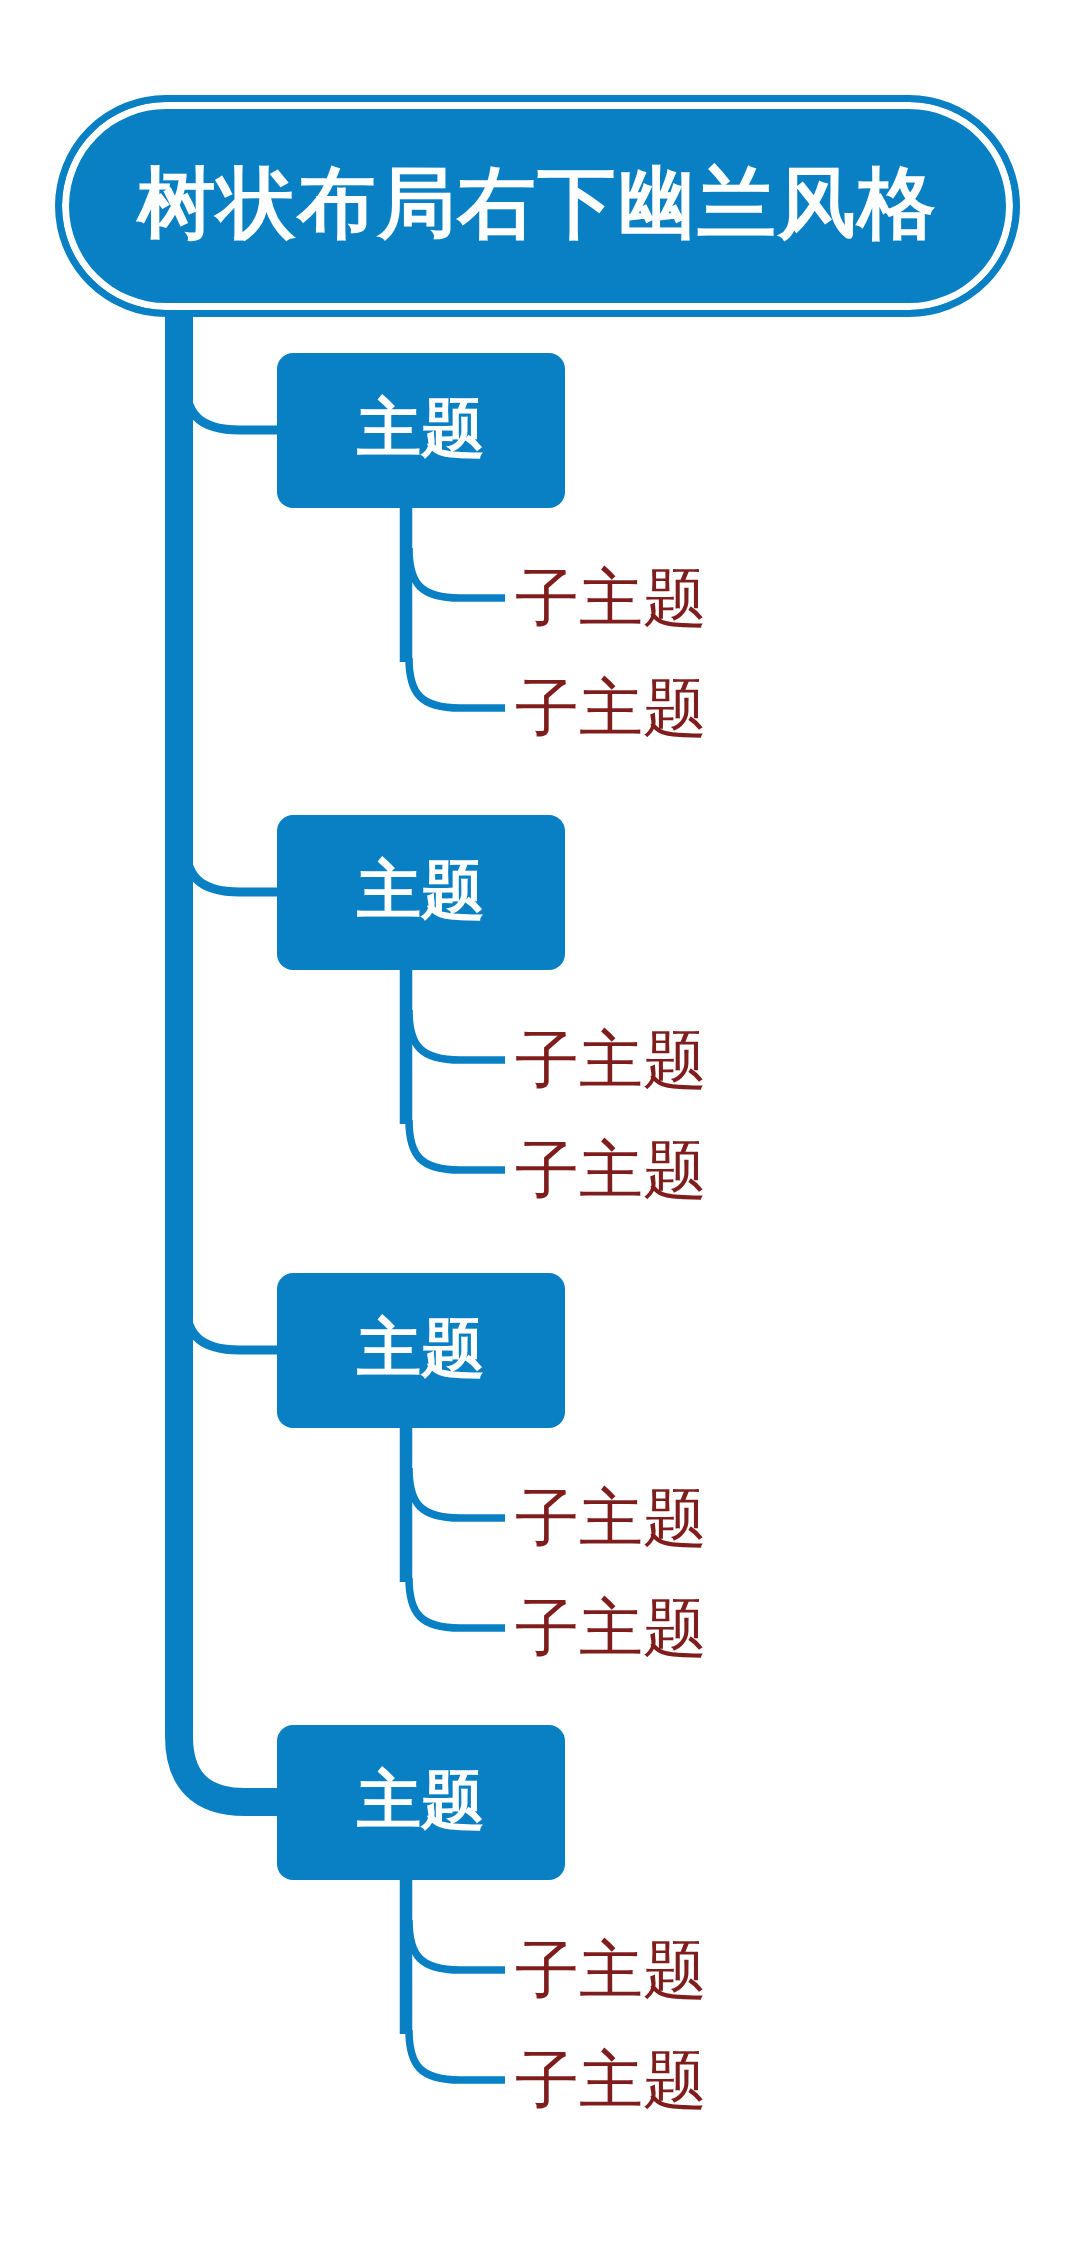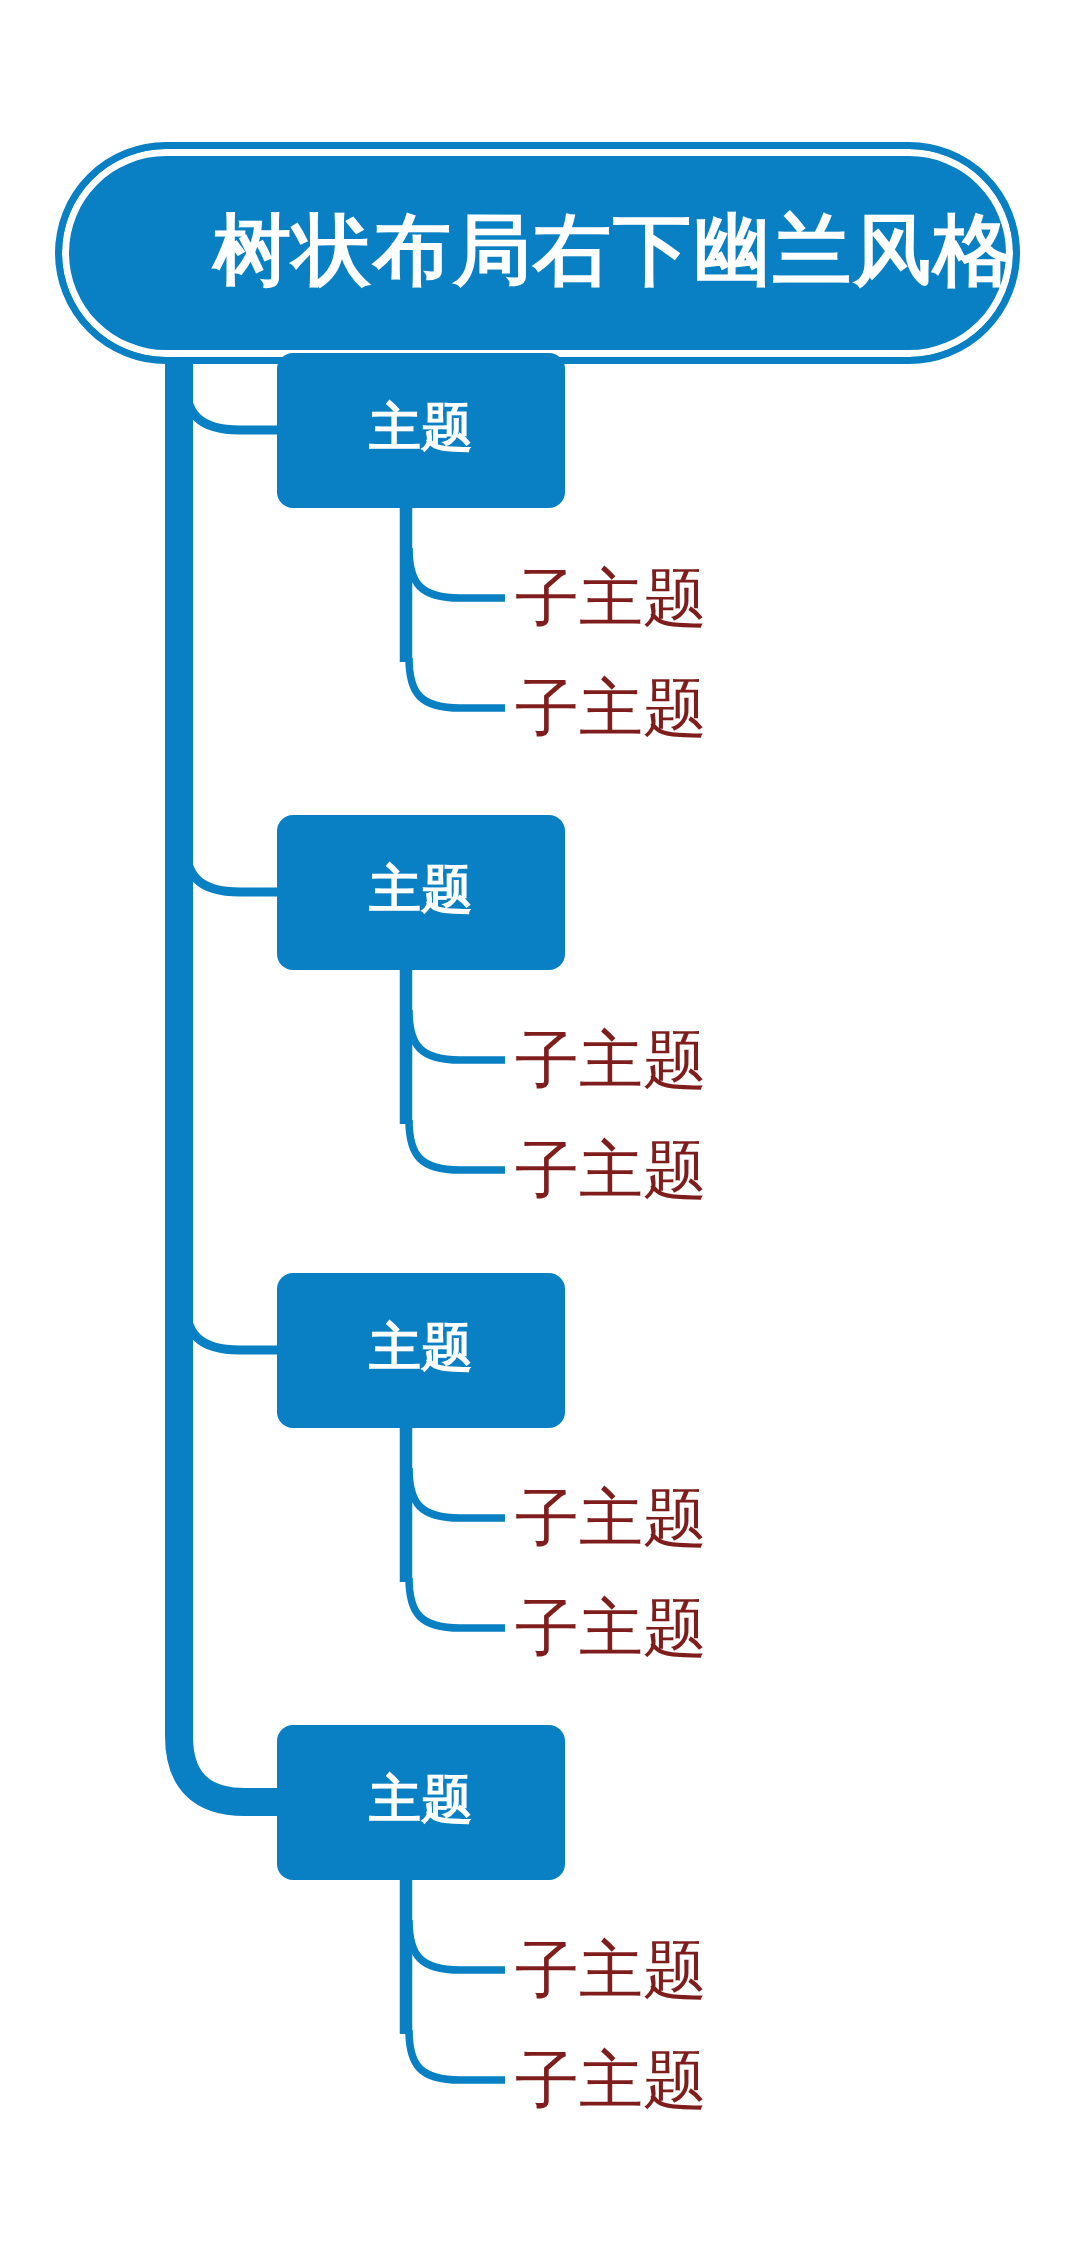--- a/index.html
+++ b/index.html
@@ -21,41 +21,41 @@
   }
   .root-node{
     position:absolute;
     left:55px;top:95px;
     width:965px;height:222px;
     box-sizing:border-box;
     background:var(--accent);
     border:7px solid var(--accent);
     box-shadow:inset 0 0 0 7px #ffffff;
     border-radius:111px;
-    display:flex;align-items:center;justify-content:flex-end;margin-top:47px;
+    display:flex;align-items:center;justify-content:center;
   }
   .root-label{
     color:#ffffff;
     font-size:78px;
     font-weight:bold;
     letter-spacing:2px;
     white-space:nowrap;
     transform:translateY(-2px);
   }
   .topic-node{
     position:absolute;
     left:277px;
     width:288px;height:155px;
     background:var(--accent);
     border-radius:16px;
     display:flex;align-items:center;justify-content:center;
   }
   .topic-label{
     color:#ffffff;
-    font-size:52px;
+    font-size:64px;
     font-weight:bold;
     white-space:nowrap;
     transform:translateY(-2px);
   }
   .subtopic-node{
     position:absolute;
     left:515px;
     height:80px;
     display:flex;align-items:center;
   }

